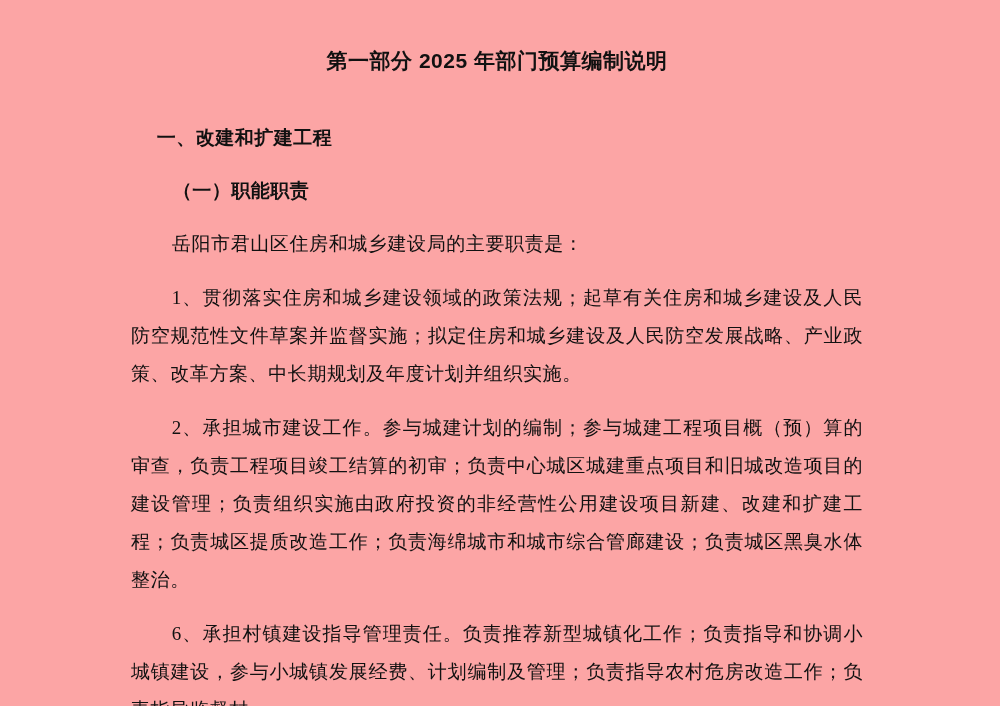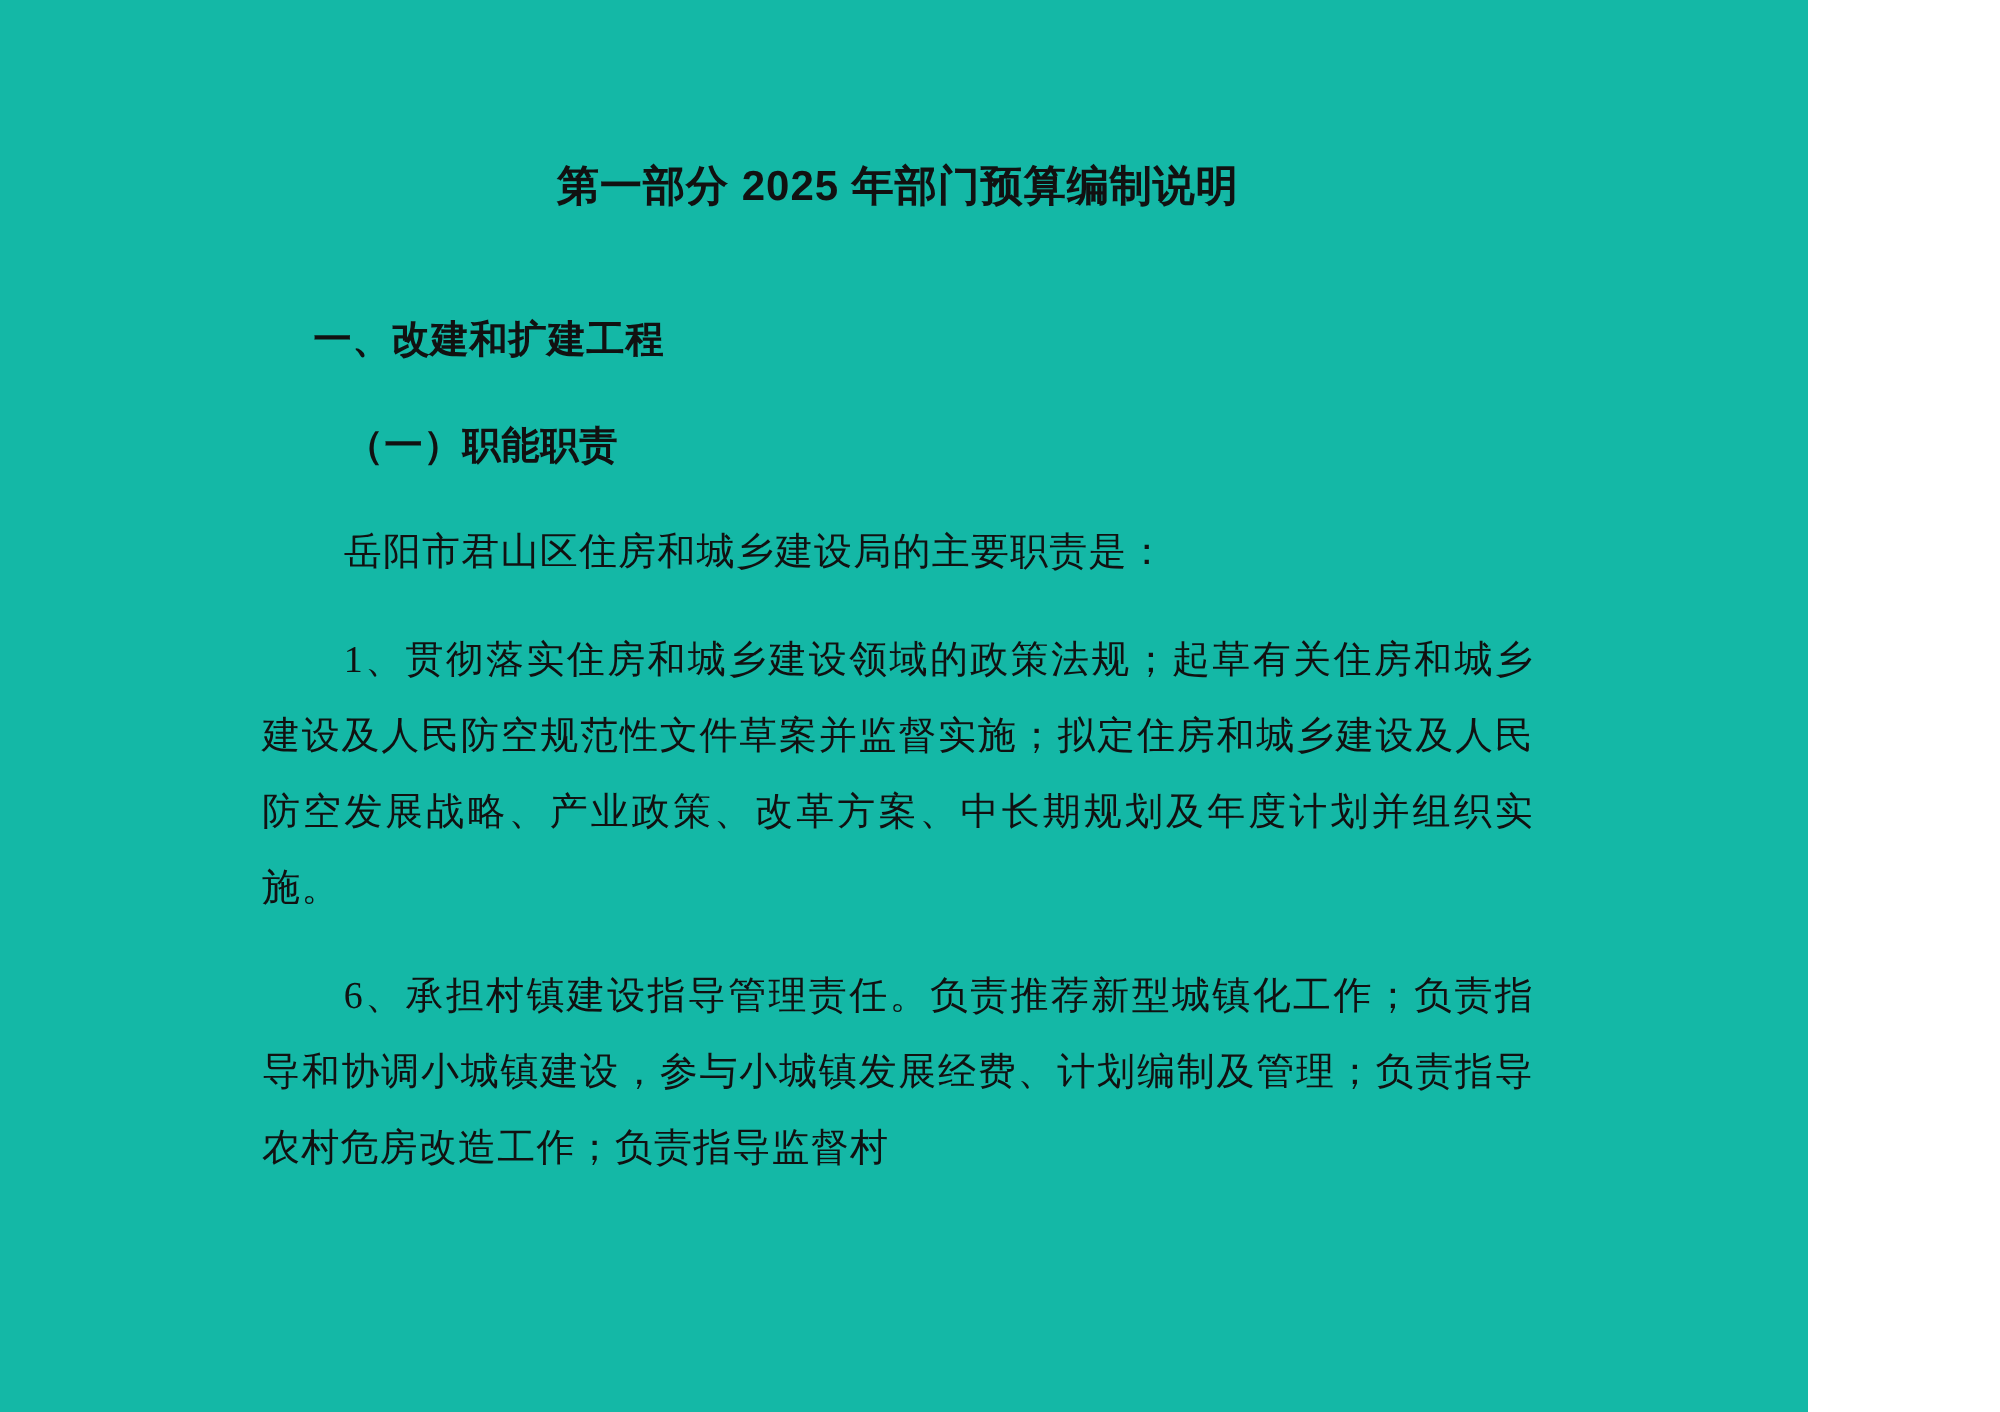--- a/index.html
+++ b/index.html
@@ -8,24 +8,24 @@
     background: #ffffff;
   }
   body {
     width: 1000px;
     height: 706px;
     overflow: hidden;
     color: #111111;
   }
   .page {
     box-sizing: border-box;
-    width: 904px;
+    width: 1000px;
     height: 706px;
-    background: #14b8a6;
-    padding: 80px 121px 0 115px;
+    background: #fca5a5;
+    padding: 47px 121px 0 115px;
   }
   .doc-title {
     font-family: "Liberation Sans", "DejaVu Sans", sans-serif;
     font-weight: bold;
     font-size: 21px;
     line-height: 28px;
     text-align: center;
     margin: 0 0 44px 0;
     letter-spacing: 0.5px;
     white-space: nowrap;
@@ -66,15 +66,16 @@
   <h1 class="doc-title">第一部分 2025 年部门预算编制说明</h1>
 
   <h2 class="section-heading">一、改建和扩建工程</h2>
 
   <h3 class="subsection-heading">（一）职能职责</h3>
 
   <p class="para">岳阳市君山区住房和城乡建设局的主要职责是：</p>
 
   <p class="para">1、贯彻落实住房和城乡建设领域的政策法规；起草有关住房和城乡建设及人民防空规范性文件草案并监督实施；拟定住房和城乡建设及人民防空发展战略、产业政策、改革方案、中长期规划及年度计划并组织实施。</p>
 
+  <p class="para">2、承担城市建设工作。参与城建计划的编制；参与城建工程项目概（预）算的审查，负责工程项目竣工结算的初审；负责中心城区城建重点项目和旧城改造项目的建设管理；负责组织实施由政府投资的非经营性公用建设项目新建、改建和扩建工程；负责城区提质改造工作；负责海绵城市和城市综合管廊建设；负责城区黑臭水体整治。</p>
 
   <p class="para">6、承担村镇建设指导管理责任。负责推荐新型城镇化工作；负责指导和协调小城镇建设，参与小城镇发展经费、计划编制及管理；负责指导农村危房改造工作；负责指导监督村</p>
 </div>
 
 </body></html>

